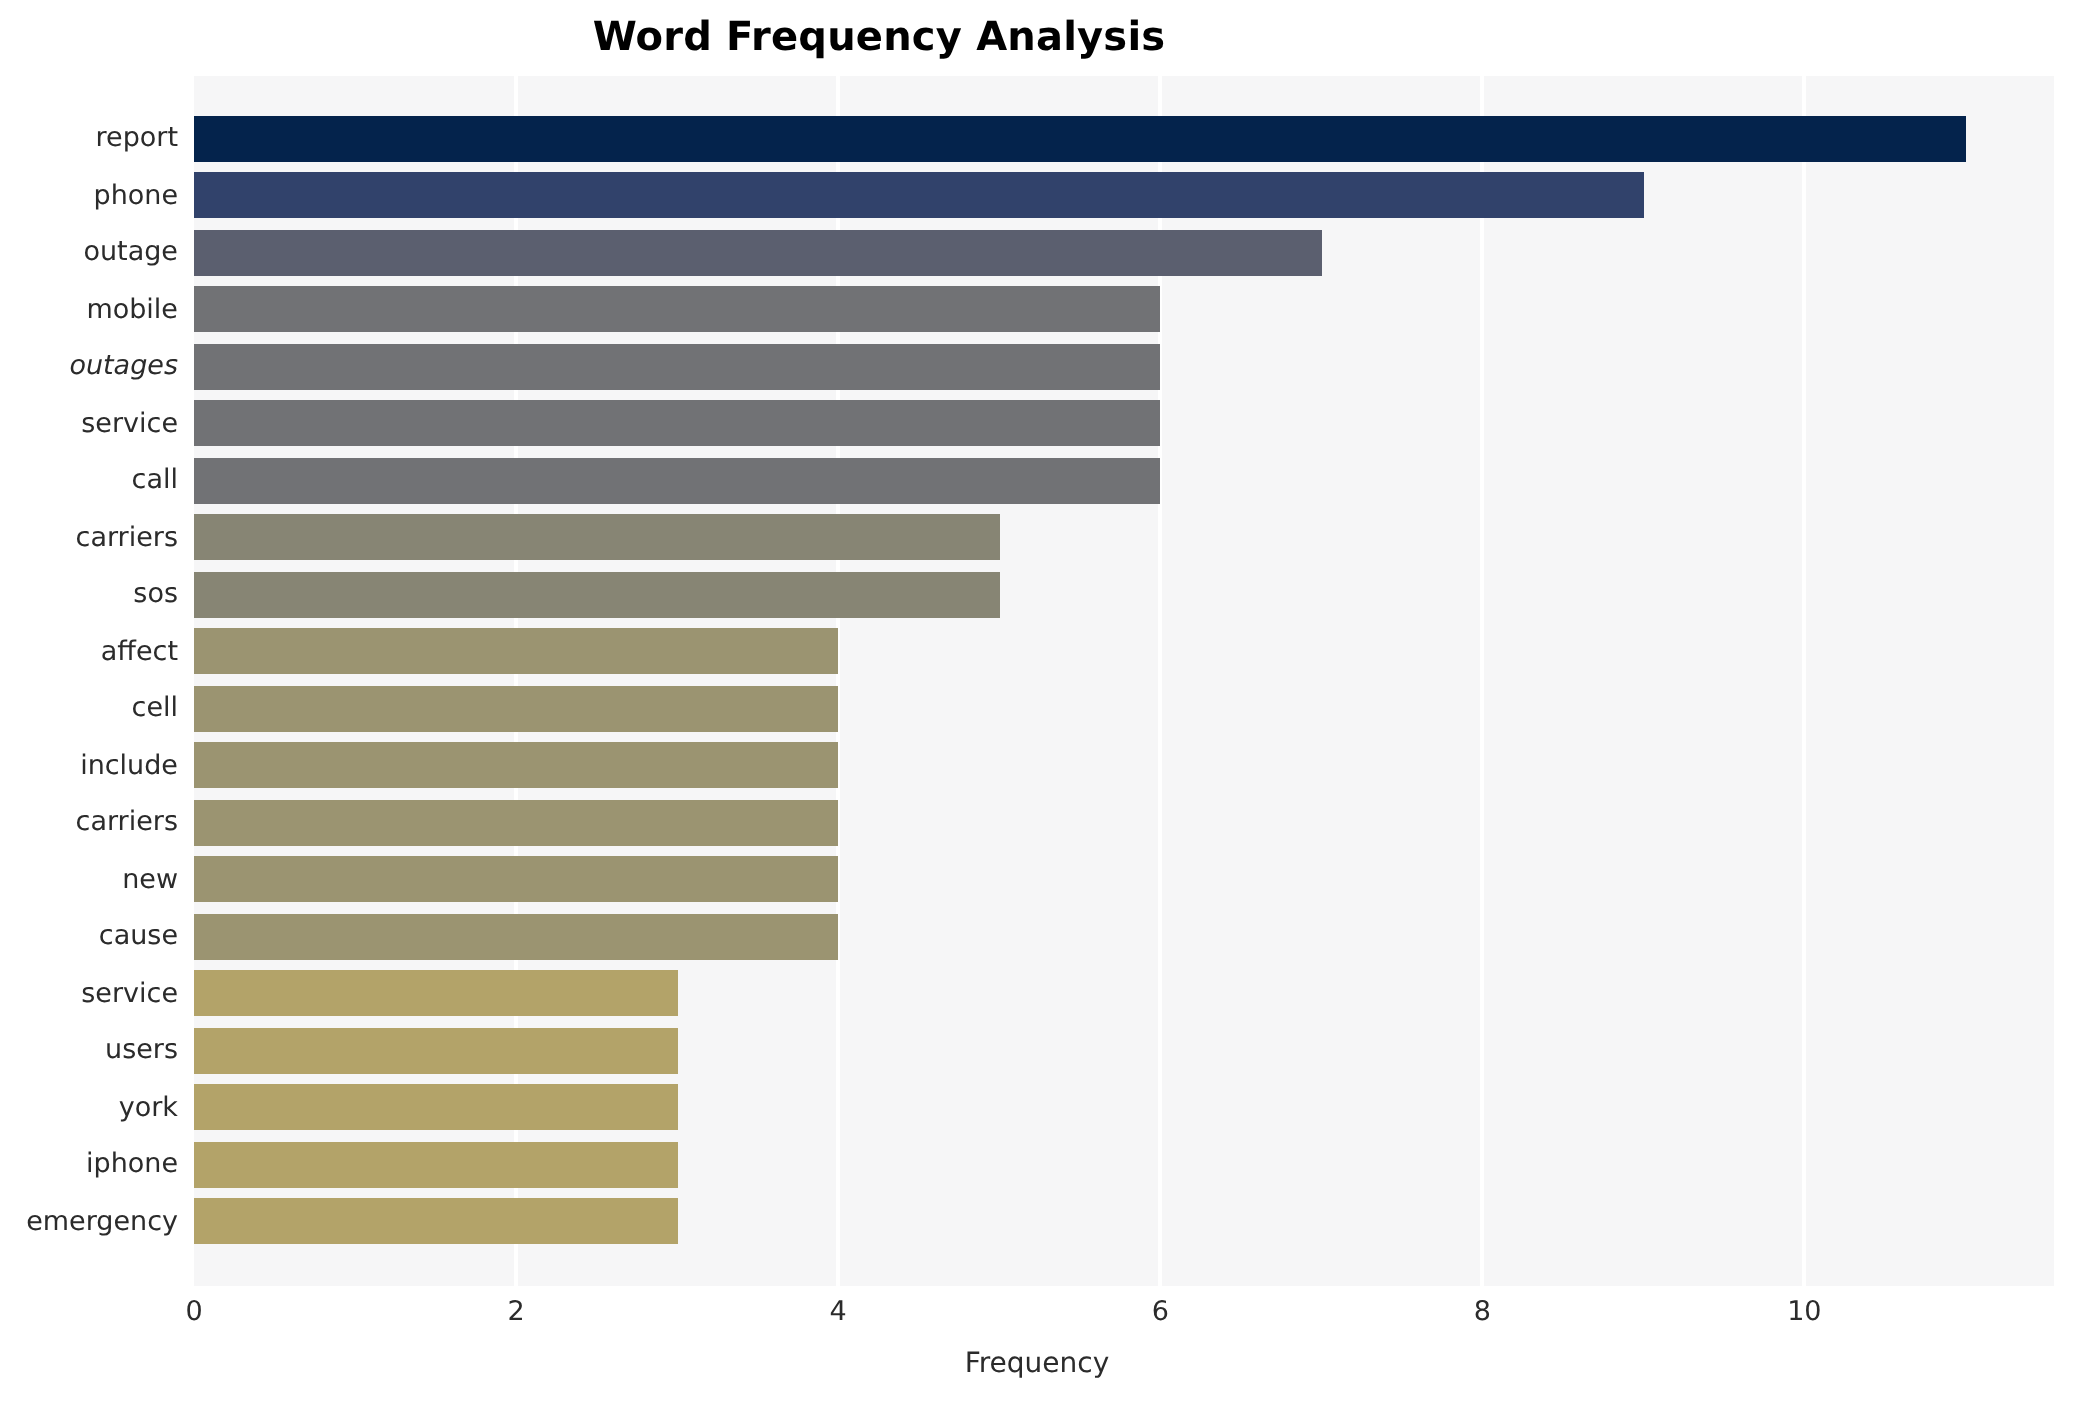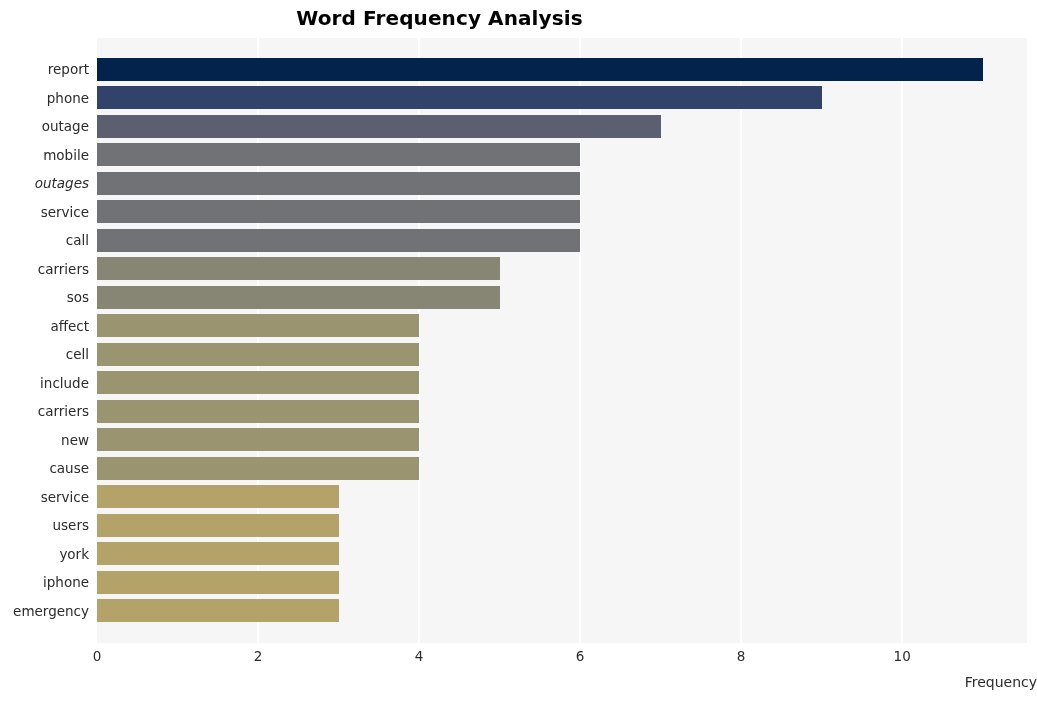--- a/index.html
+++ b/index.html
@@ -90,21 +90,21 @@
     transform: translateX(-50%);
     font-size: 13.5px;
     color: #2b2b2b;
     white-space: nowrap;
   }
   #xlabel {
     position: absolute;
     left: 0;
     top: 674px;
     width: 1037px;
-    text-align: right;
+    text-align: center;
     font-size: 14px;
     color: #2b2b2b;
   }
 </style>
 </head>
 <body>
 
 <div id="figure">
 
   <div id="chart-title">Word Frequency Analysis</div>

